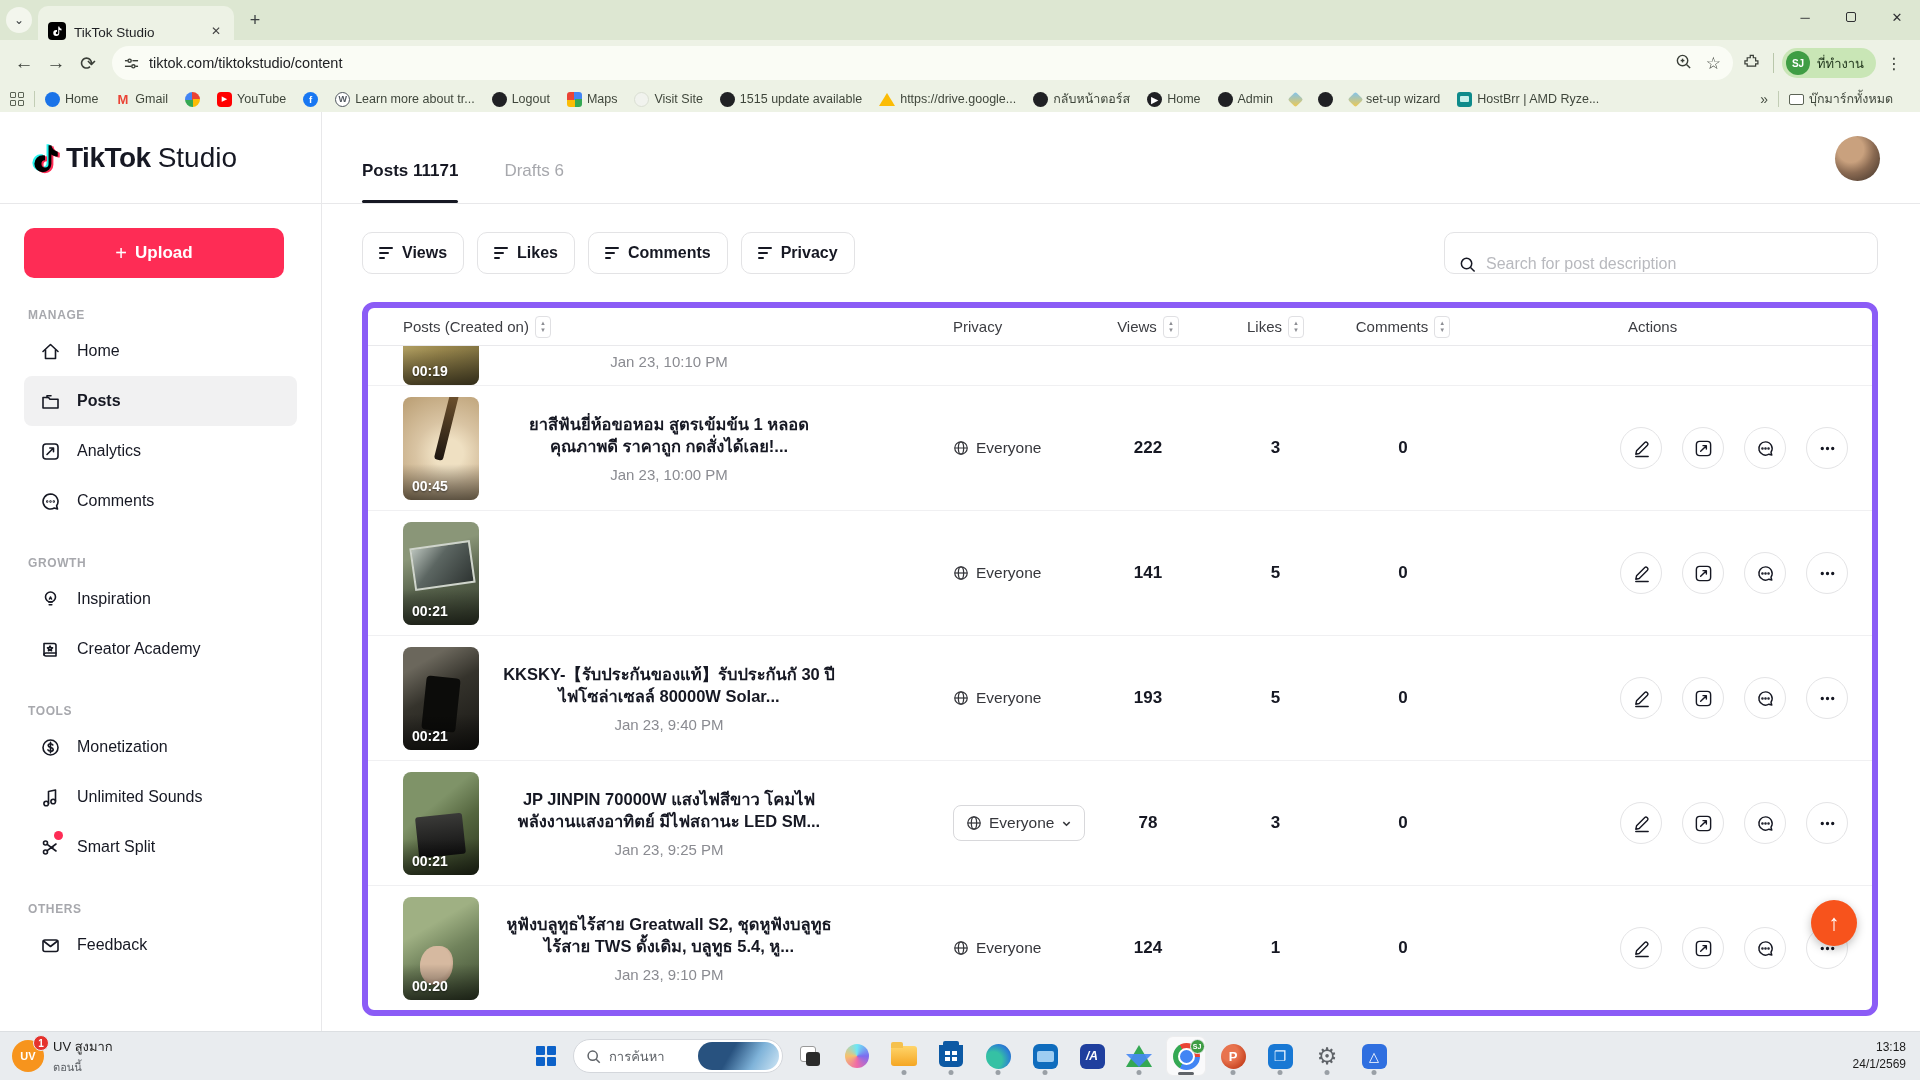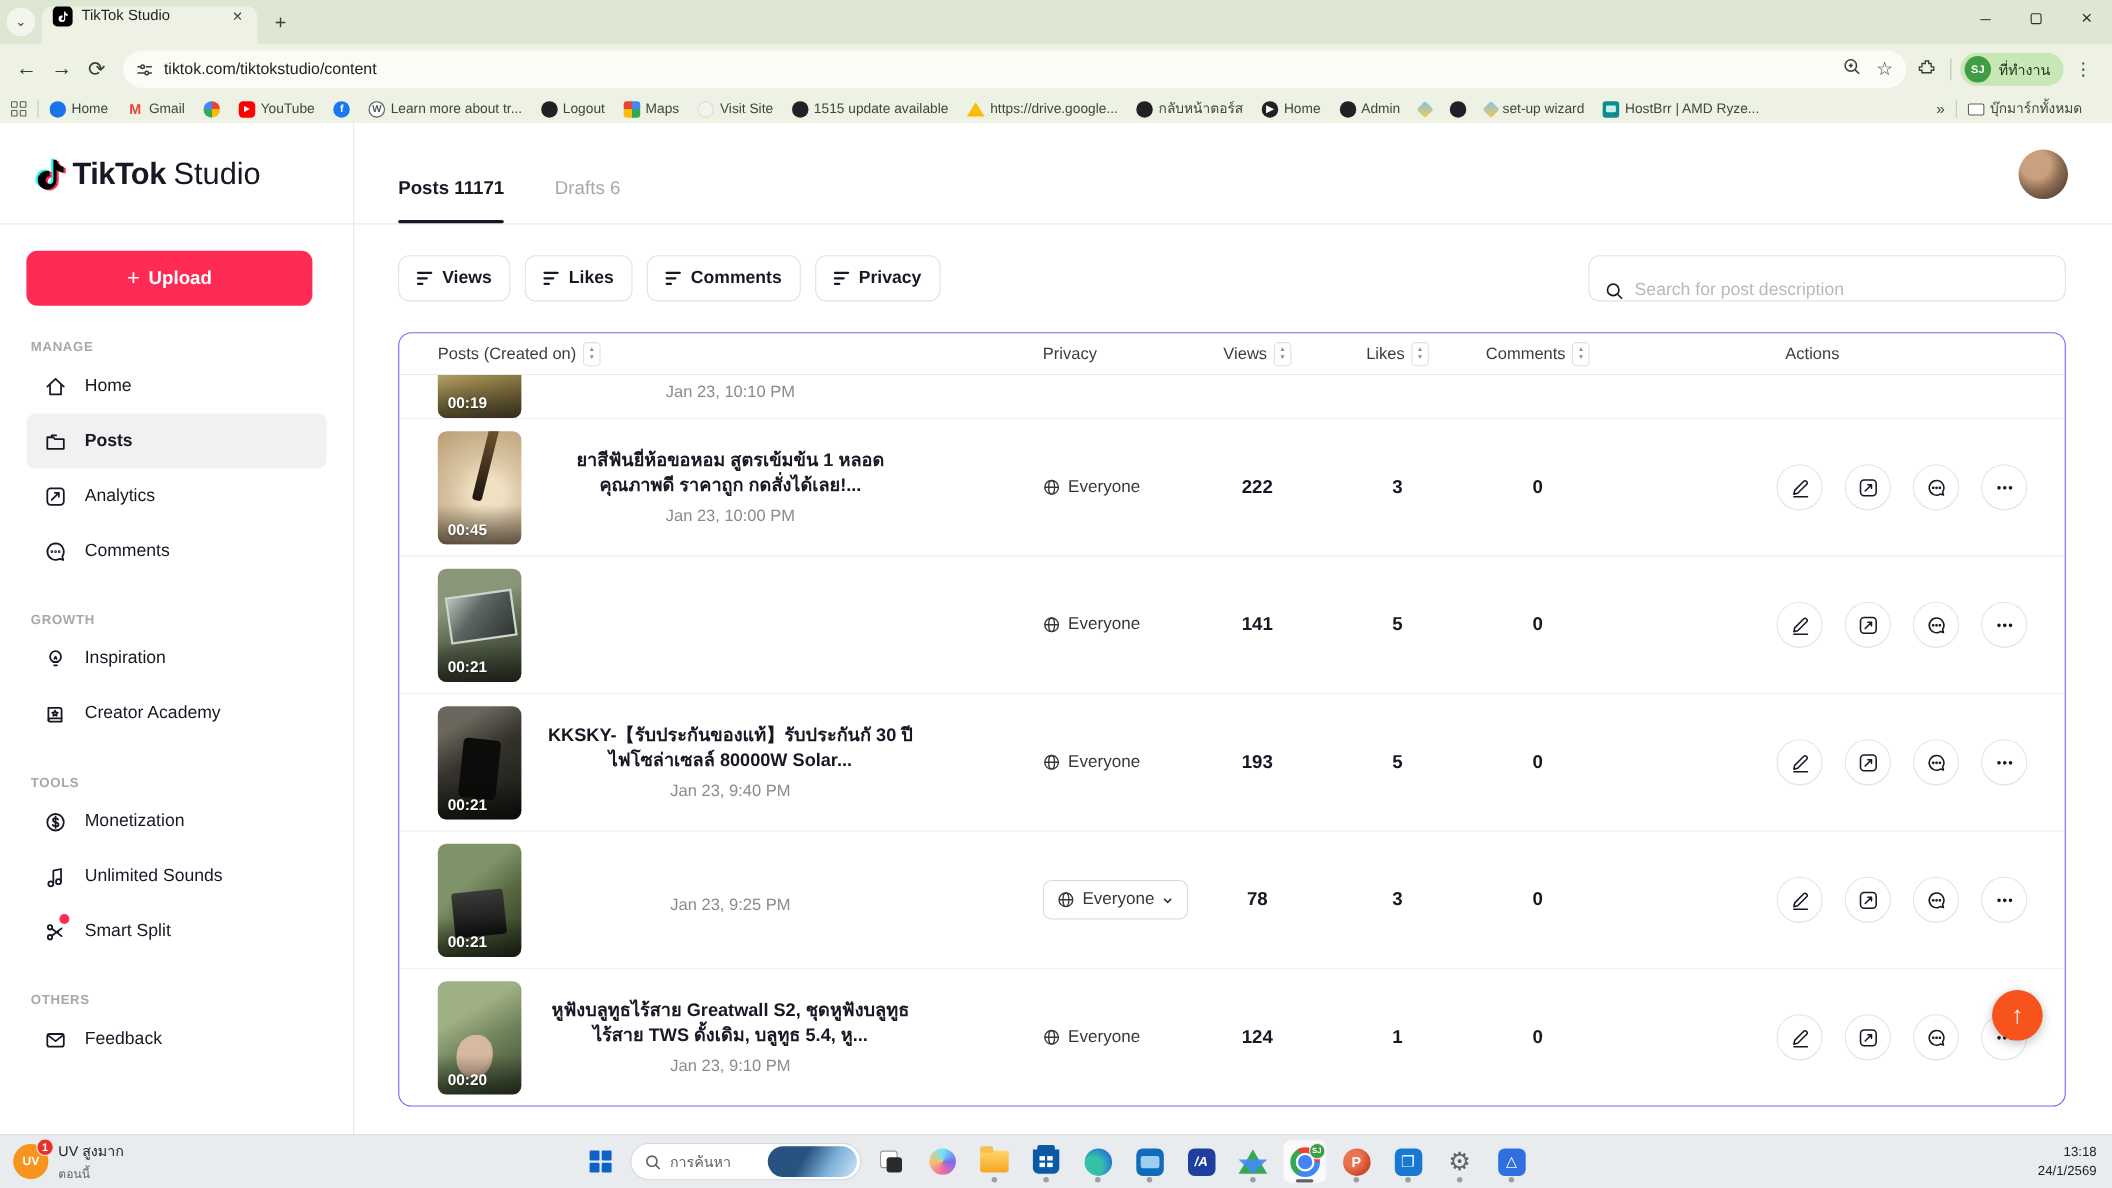--- a/index.html
+++ b/index.html
@@ -3,21 +3,21 @@
 <meta charset="utf-8">
 <style>
   * { margin:0; padding:0; box-sizing:border-box; }
   html,body { width:1920px; height:1080px; overflow:hidden; }
   body { font-family:"Liberation Sans","DejaVu Sans",sans-serif; background:#fff; color:#161823; }
   .screen { position:relative; width:1920px; height:1080px; }
 
   
   .titlebar { height:40px; background:#dde7d2; display:flex; align-items:center; position:relative; }
   .win-chevron { width:26px; height:26px; margin-left:6px; border-radius:50%; background:#f3f6ed; color:#3c4043; font-size:12px; display:flex; align-items:center; justify-content:center; }
-  .tab { margin-left:6px; margin-top:6px; height:34px; width:196px; background:#edf2e5; border-radius:10px 10px 0 0; display:flex; align-items:flex-start; padding:0 8px 0 10px; }
+  .tab { margin-left:6px; margin-top:6px; height:34px; width:196px; background:#edf2e5; border-radius:10px 10px 0 0; display:flex; align-items:flex-end; padding:0 8px 0 10px; }
   .favicon { width:18px; height:18px; border-radius:4px; background:#000; display:flex; align-items:center; justify-content:center; flex:none; }
   .favicon svg { width:12px; height:12px; fill:#fff; }
   .tab-title { font-size:13.5px; color:#1f2023; margin-left:8px; flex:1; white-space:nowrap; overflow:hidden; }
   .tab-close { font-size:12px; color:#444; padding:2px 5px; border-radius:50%; }
   .newtab { width:26px; height:26px; margin-left:8px; display:flex; align-items:center; justify-content:center; font-size:18px; color:#3c4043; }
   .win-controls { position:absolute; right:0; top:0; height:34px; display:flex; }
   .win-btn { width:46px; height:34px; display:flex; align-items:center; justify-content:center; color:#2f3033; font-size:13px; }
   .win-btn .maxbox { width:10px; height:10px; border:1.4px solid #2f3033; border-radius:2px; display:block; }
 
   .toolbar { height:46px; background:#edf2e5; display:flex; align-items:center; padding:0 8px; }
@@ -89,21 +89,21 @@
   .filter-row { display:flex; align-items:center; }
   .fbtn { height:42px; border:1px solid #e3e3e5; background:#fff; border-radius:10px; display:flex; align-items:center; gap:9px; padding:0 16px; font-size:16px; font-weight:700; margin-right:13px; }
   .flt-ic { display:inline-flex; flex-direction:column; gap:3px; }
   .flt-ic i { display:block; height:1.8px; background:#161823; border-radius:1px; }
   .flt-ic i:nth-child(1){width:14px;} .flt-ic i:nth-child(2){width:10px;} .flt-ic i:nth-child(3){width:6px;}
   .search-box { margin-left:auto; width:434px; height:42px; border:1px solid #e3e3e5; border-radius:10px; display:flex; align-items:flex-end; padding:0 14px; gap:10px; background:#fff; }
   .search-box input { border:none; outline:none; flex:1; font-size:16px; color:#161823; font-family:inherit; background:transparent; }
   .search-box input::placeholder { color:#b8b9be; }
 
   
-  .tbl { margin-top:28px; border:1px solid #8b5cf6; border-radius:12px; overflow:hidden; background:#fff; }
+  .tbl { margin-top:28px; border:6px solid #8b5cf6; border-radius:12px; overflow:hidden; background:#fff; }
   .thead, .trow { display:grid; grid-template-columns:550px 130px 130px 125px 130px 1fr; align-items:center; padding-left:35px; }
   .thead { height:38px; border-bottom:1px solid #e9e9ec; font-size:15px; color:#3c3d42; }
   .th { display:flex; align-items:center; gap:6px; }
   .th.center { justify-content:center; }
   .th.actions-h { padding-left:160px; }
   .sort { display:inline-flex; flex-direction:column; align-items:center; justify-content:center; width:16px; height:22px; border:1px solid #e0e0e3; border-radius:4px; color:#8c8d93; font-size:6px; line-height:1.1; gap:0; }
   .trow { border-top:1px solid #f0f0f2; height:125px; }
   .trow.partial { height:39px; border-top:none; overflow:hidden; align-items:flex-start; }
   .cell-post { display:flex; gap:20px; align-items:center; }
   .thumb { width:76px; height:103px; border-radius:8px; position:relative; overflow:hidden; flex:none; }
@@ -691,20 +691,21 @@
                     </svg>
                   </div>
     </div>
   </div>
               <div class="trow">
     <div class="cell-post">
       <div class="thumb t-floodlight">
                     <span class="dur">00:21</span>
                   </div>
       <div class="pmeta">
+        <div class="ptitle">JP JINPIN 70000W แสงไฟสีขาว โคมไฟพลังงานแสงอาทิตย์ มีไฟสถานะ LED SM...</div>
         <div class="pdate">Jan 23, 9:25 PM</div>
       </div>
     </div>
     <div class="cell-priv">
       <span class="priv drop">
         <svg viewBox="0 0 18 18">
                       <circle cx="9" cy="9" r="7"></circle>
                       <ellipse cx="9" cy="9" rx="3" ry="7"></ellipse>
                       <line x1="2" y1="9" x2="16" y2="9"></line>
                     </svg>

